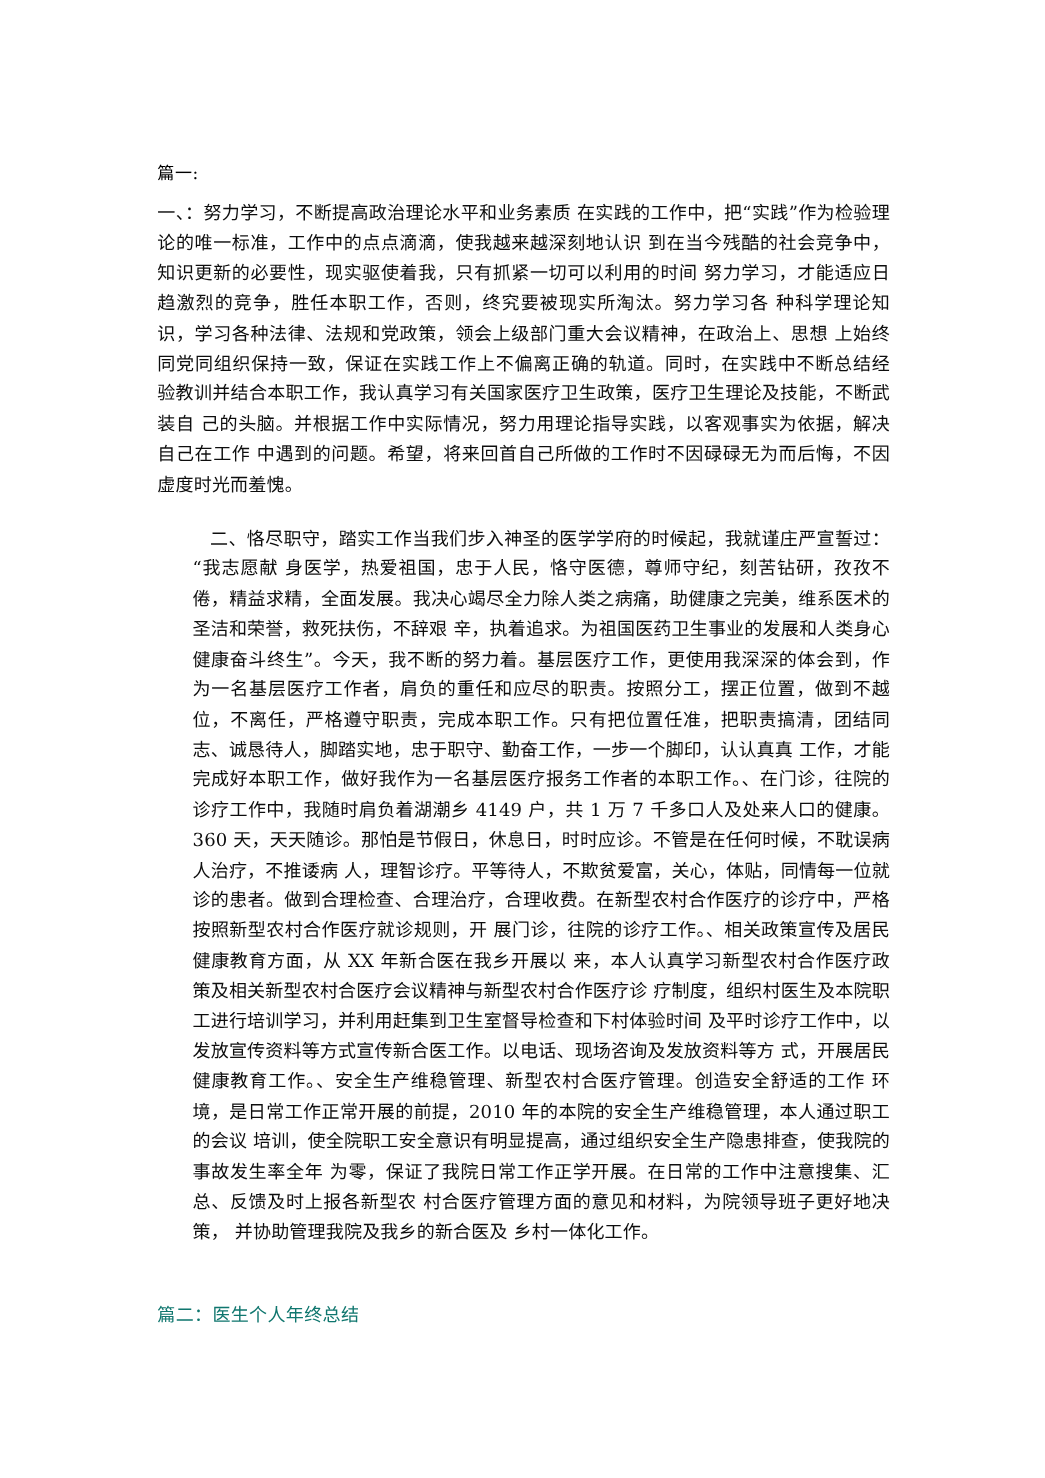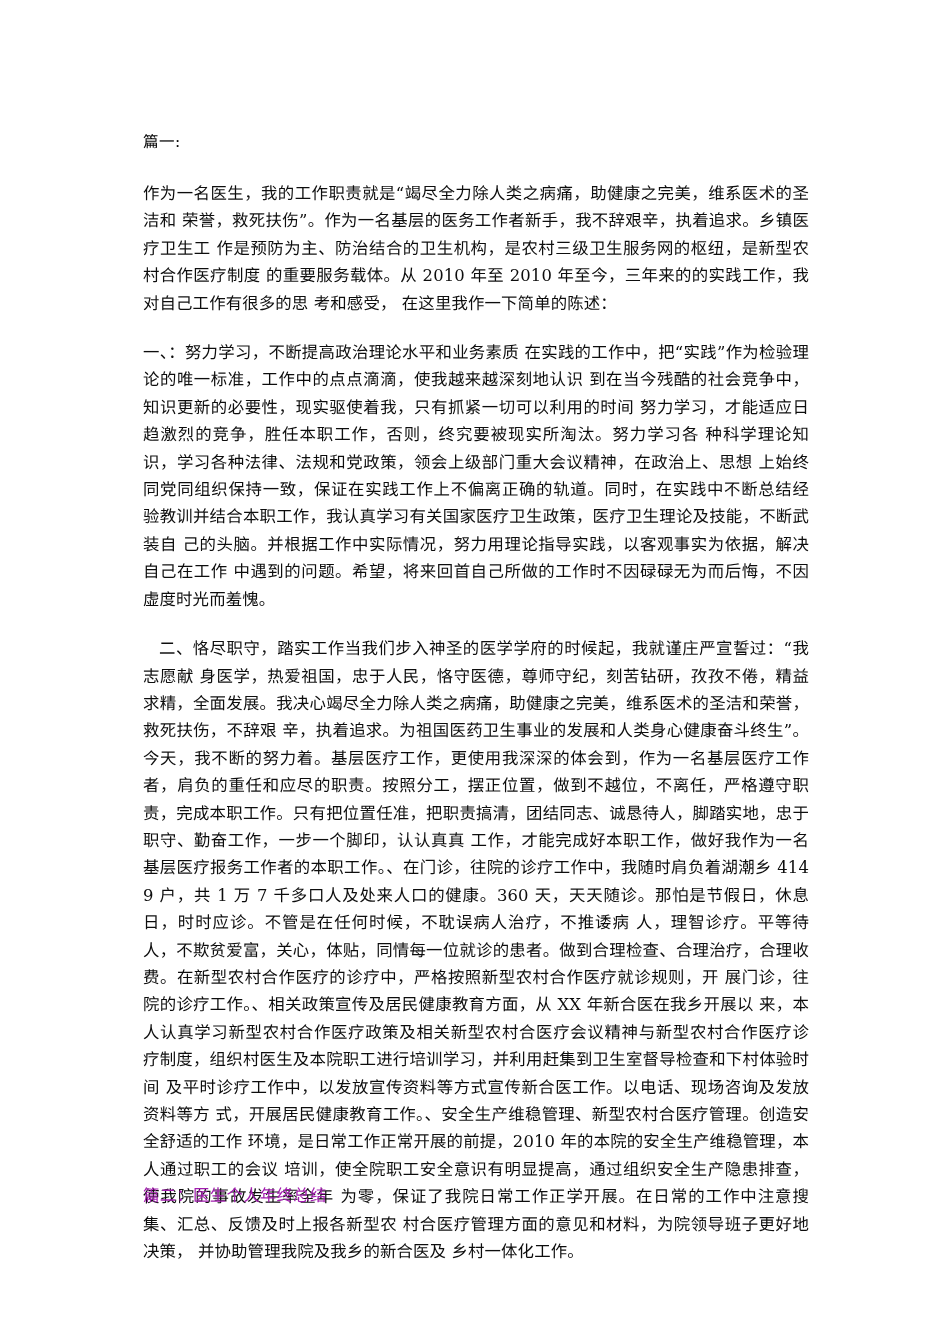--- a/index.html
+++ b/index.html
@@ -34,21 +34,21 @@
 
   
   .title-row {
     position: relative;
     height: 62px;
     margin-bottom: 6px;
   }
   .doc-label {
     position: absolute;
     left: 0;
-    bottom: 24px;
+    bottom: 8px;
     font-size: 15.5px;
     line-height: 1;
     letter-spacing: 0.5px;
     color: #000;
     white-space: nowrap;
   }
   .doc-title {
     position: absolute;
     left: 118px;
     bottom: 4px;
@@ -66,48 +66,48 @@
     font-size: 16.4px;
     line-height: 27.4px;
     text-align: justify;
     text-justify: inter-ideograph;
     letter-spacing: 0.15px;
     word-break: break-all;
     color: #0d0d0d;
   }
   p.para.indent-1 {
     text-indent: 16px;
+    margin-left: 32px;
   }
   p.para.last-para {
     margin-bottom: 0;
   }
 
   
   .footer-label {
     position: absolute;
     left: 143px;
     top: 1182px;
     font-size: 16.4px;
     line-height: 27.4px;
     letter-spacing: 0.3px;
-    color: #a21caf;
+    color: #0f766e;
     white-space: nowrap;
   }
 </style>
 </head>
 <body>
 
 <div class="page">
   <div class="content">
 
     <div class="title-row">
       <span class="doc-label">篇一:</span>
     </div>
 
-    <p class="para">作为一名医生，我的工作职责就是“竭尽全力除人类之病痛，助健康之完美，维系医术的圣洁和 荣誉，救死扶伤”。作为一名基层的医务工作者新手，我不辞艰辛，执着追求。乡镇医疗卫生工 作是预防为主、防治结合的卫生机构，是农村三级卫生服务网的枢纽，是新型农村合作医疗制度 的重要服务载体。从 2010 年至 2010 年至今，三年来的的实践工作，我对自己工作有很多的思 考和感受， 在这里我作一下简单的陈述：</p>
 
     <p class="para">一、：努力学习，不断提高政治理论水平和业务素质 在实践的工作中，把“实践”作为检验理论的唯一标准，工作中的点点滴滴，使我越来越深刻地认识 到在当今残酷的社会竞争中，知识更新的必要性，现实驱使着我，只有抓紧一切可以利用的时间 努力学习，才能适应日趋激烈的竞争，胜任本职工作，否则，终究要被现实所淘汰。努力学习各 种科学理论知识，学习各种法律、法规和党政策，领会上级部门重大会议精神，在政治上、思想 上始终同党同组织保持一致，保证在实践工作上不偏离正确的轨道。同时，在实践中不断总结经 验教训并结合本职工作，我认真学习有关国家医疗卫生政策，医疗卫生理论及技能，不断武装自 己的头脑。并根据工作中实际情况，努力用理论指导实践，以客观事实为依据，解决自己在工作 中遇到的问题。希望，将来回首自己所做的工作时不因碌碌无为而后悔，不因虚度时光而羞愧。</p>
 
     <p class="para indent-1 last-para">二、恪尽职守，踏实工作当我们步入神圣的医学学府的时候起，我就谨庄严宣誓过：“我志愿献 身医学，热爱祖国，忠于人民，恪守医德，尊师守纪，刻苦钻研，孜孜不倦，精益求精，全面发展。我决心竭尽全力除人类之病痛，助健康之完美，维系医术的圣洁和荣誉，救死扶伤，不辞艰 辛，执着追求。为祖国医药卫生事业的发展和人类身心健康奋斗终生”。今天，我不断的努力着。基层医疗工作，更使用我深深的体会到，作为一名基层医疗工作者，肩负的重任和应尽的职责。按照分工，摆正位置，做到不越位，不离任，严格遵守职责，完成本职工作。只有把位置任准，把职责搞清，团结同志、诚恳待人，脚踏实地，忠于职守、勤奋工作，一步一个脚印，认认真真 工作，才能完成好本职工作，做好我作为一名基层医疗报务工作者的本职工作。、在门诊，往院的诊疗工作中，我随时肩负着湖潮乡 4149 户，共 1 万 7 千多口人及处来人口的健康。360 天，天天随诊。那怕是节假日，休息日，时时应诊。不管是在任何时候，不耽误病人治疗，不推诿病 人，理智诊疗。平等待人，不欺贫爱富，关心，体贴，同情每一位就诊的患者。做到合理检查、合理治疗，合理收费。在新型农村合作医疗的诊疗中，严格按照新型农村合作医疗就诊规则，开 展门诊，往院的诊疗工作。、相关政策宣传及居民健康教育方面，从 XX 年新合医在我乡开展以 来，本人认真学习新型农村合作医疗政策及相关新型农村合医疗会议精神与新型农村合作医疗诊 疗制度，组织村医生及本院职工进行培训学习，并利用赶集到卫生室督导检查和下村体验时间 及平时诊疗工作中，以发放宣传资料等方式宣传新合医工作。以电话、现场咨询及发放资料等方 式，开展居民健康教育工作。、安全生产维稳管理、新型农村合医疗管理。创造安全舒适的工作 环境，是日常工作正常开展的前提，2010 年的本院的安全生产维稳管理，本人通过职工的会议 培训，使全院职工安全意识有明显提高，通过组织安全生产隐患排查，使我院的事故发生率全年 为零，保证了我院日常工作正学开展。在日常的工作中注意搜集、汇总、反馈及时上报各新型农 村合医疗管理方面的意见和材料，为院领导班子更好地决策， 并协助管理我院及我乡的新合医及 乡村一体化工作。</p>
 
   </div>
 
   <div class="footer-label">篇二：医生个人年终总结</div>
 </div>
 

